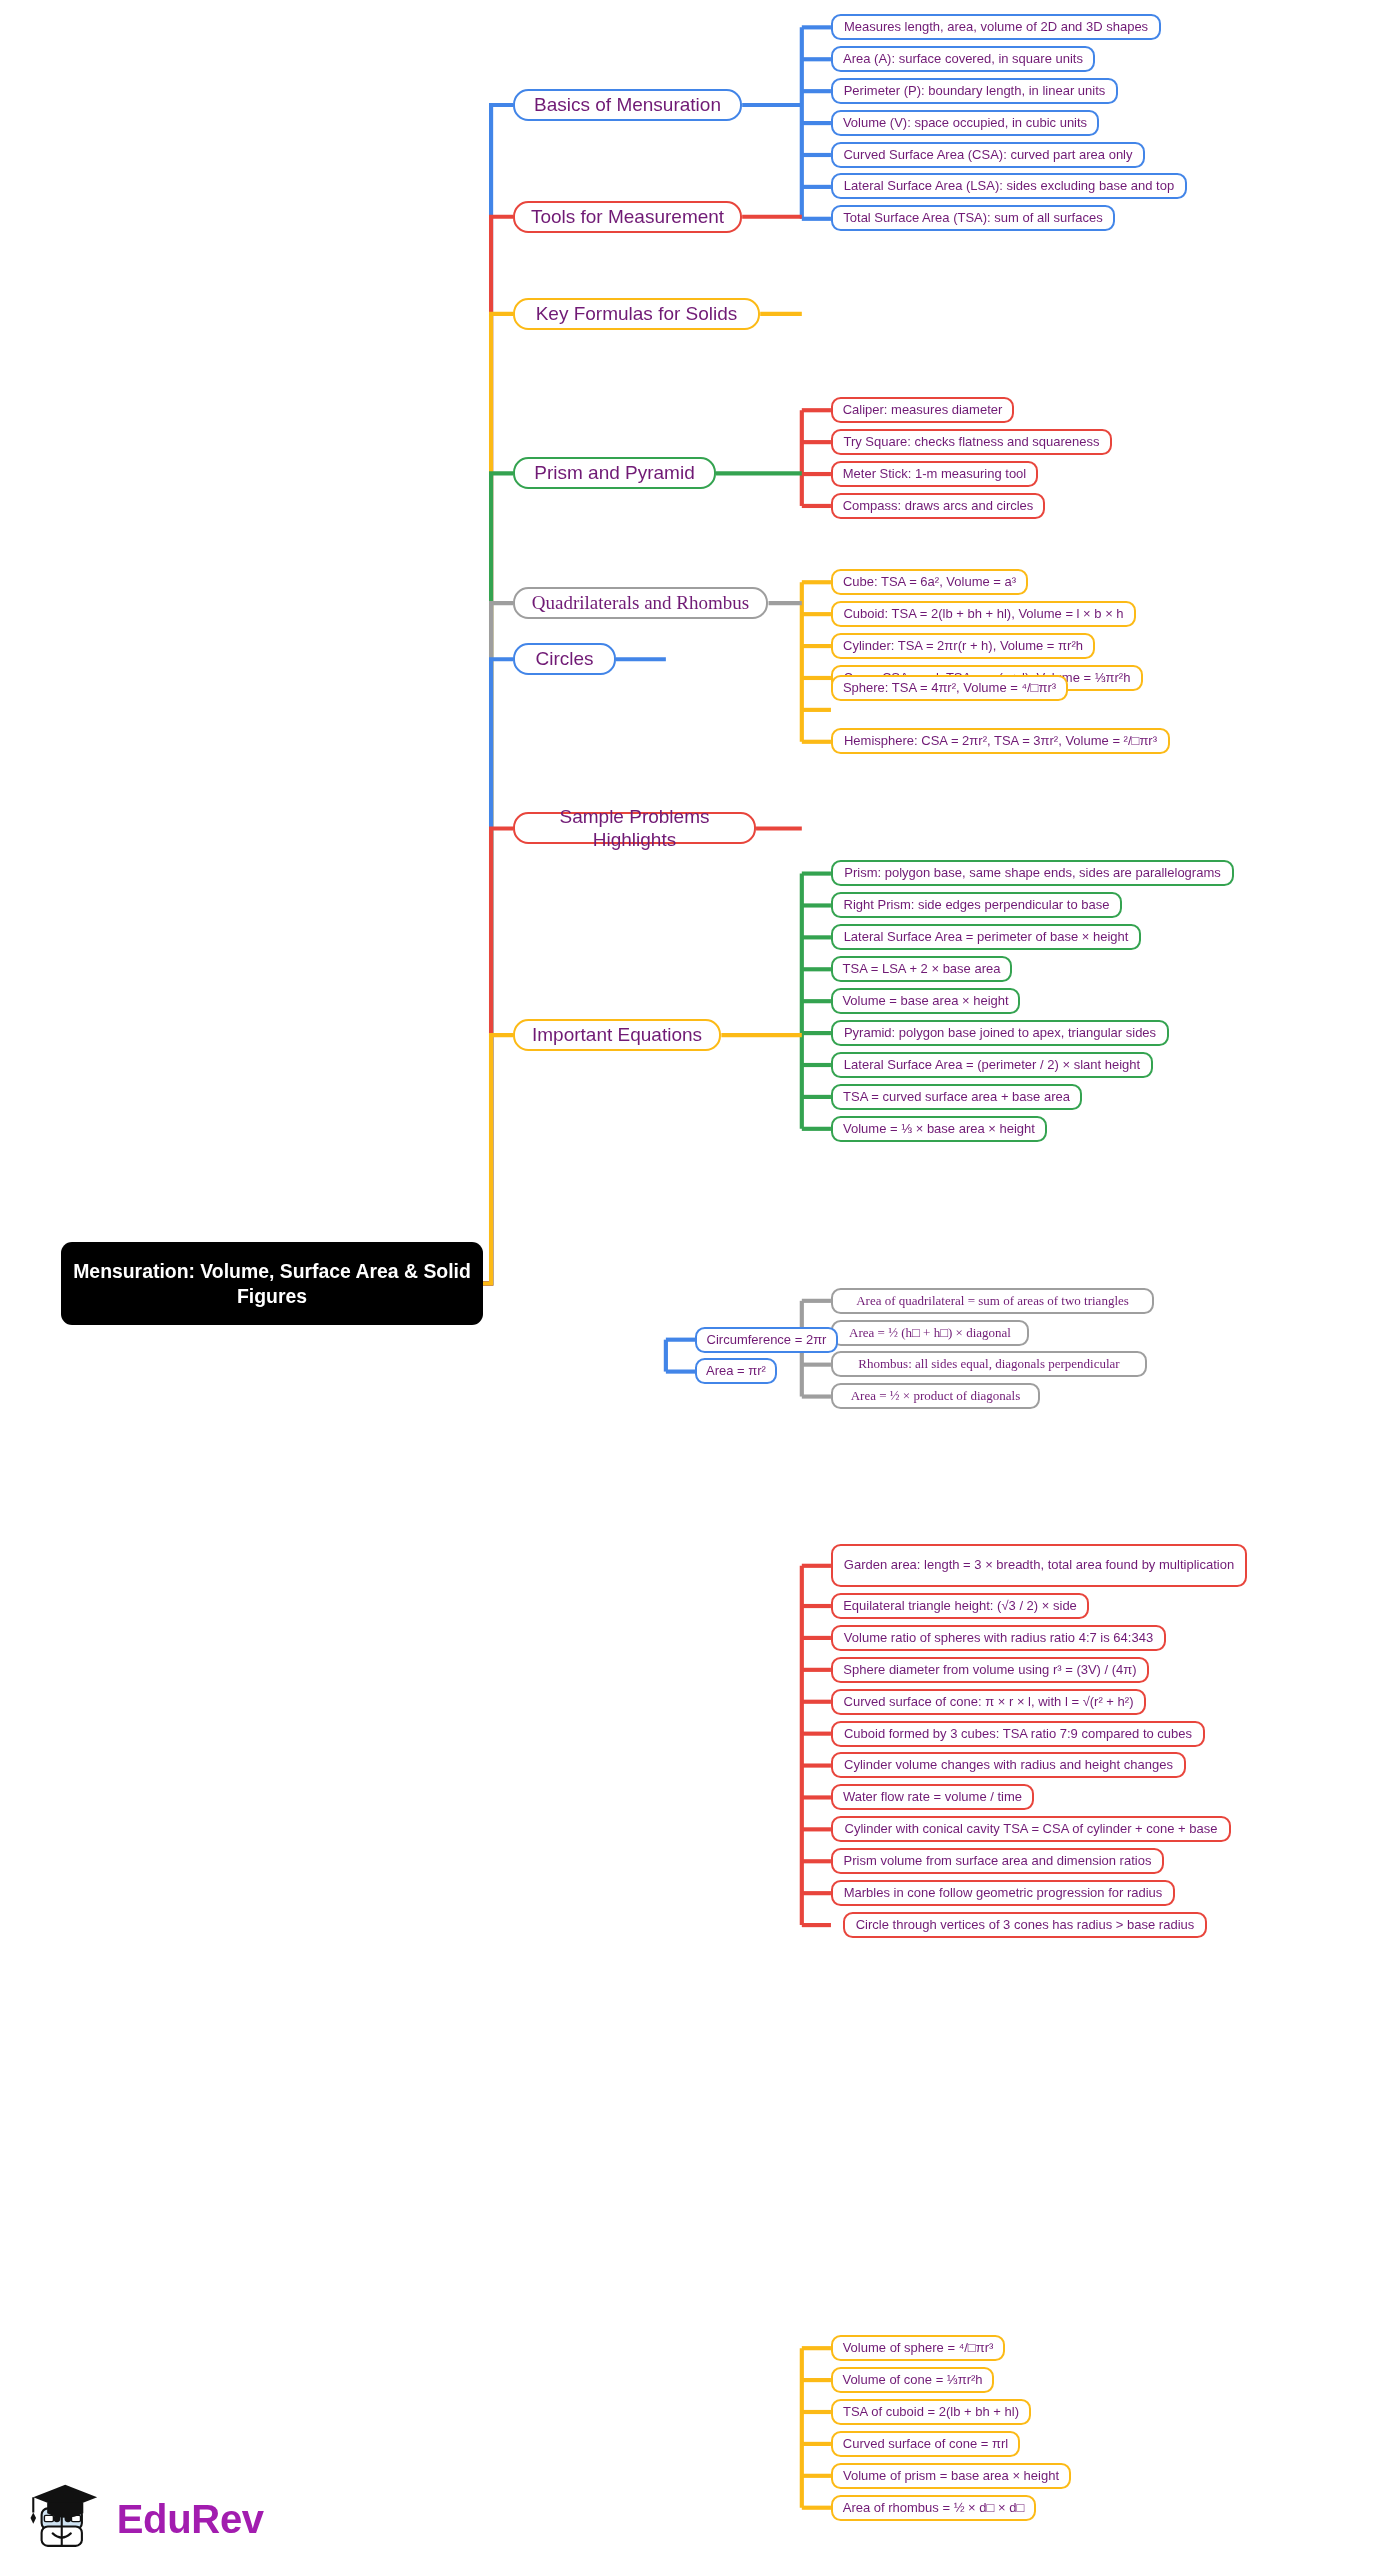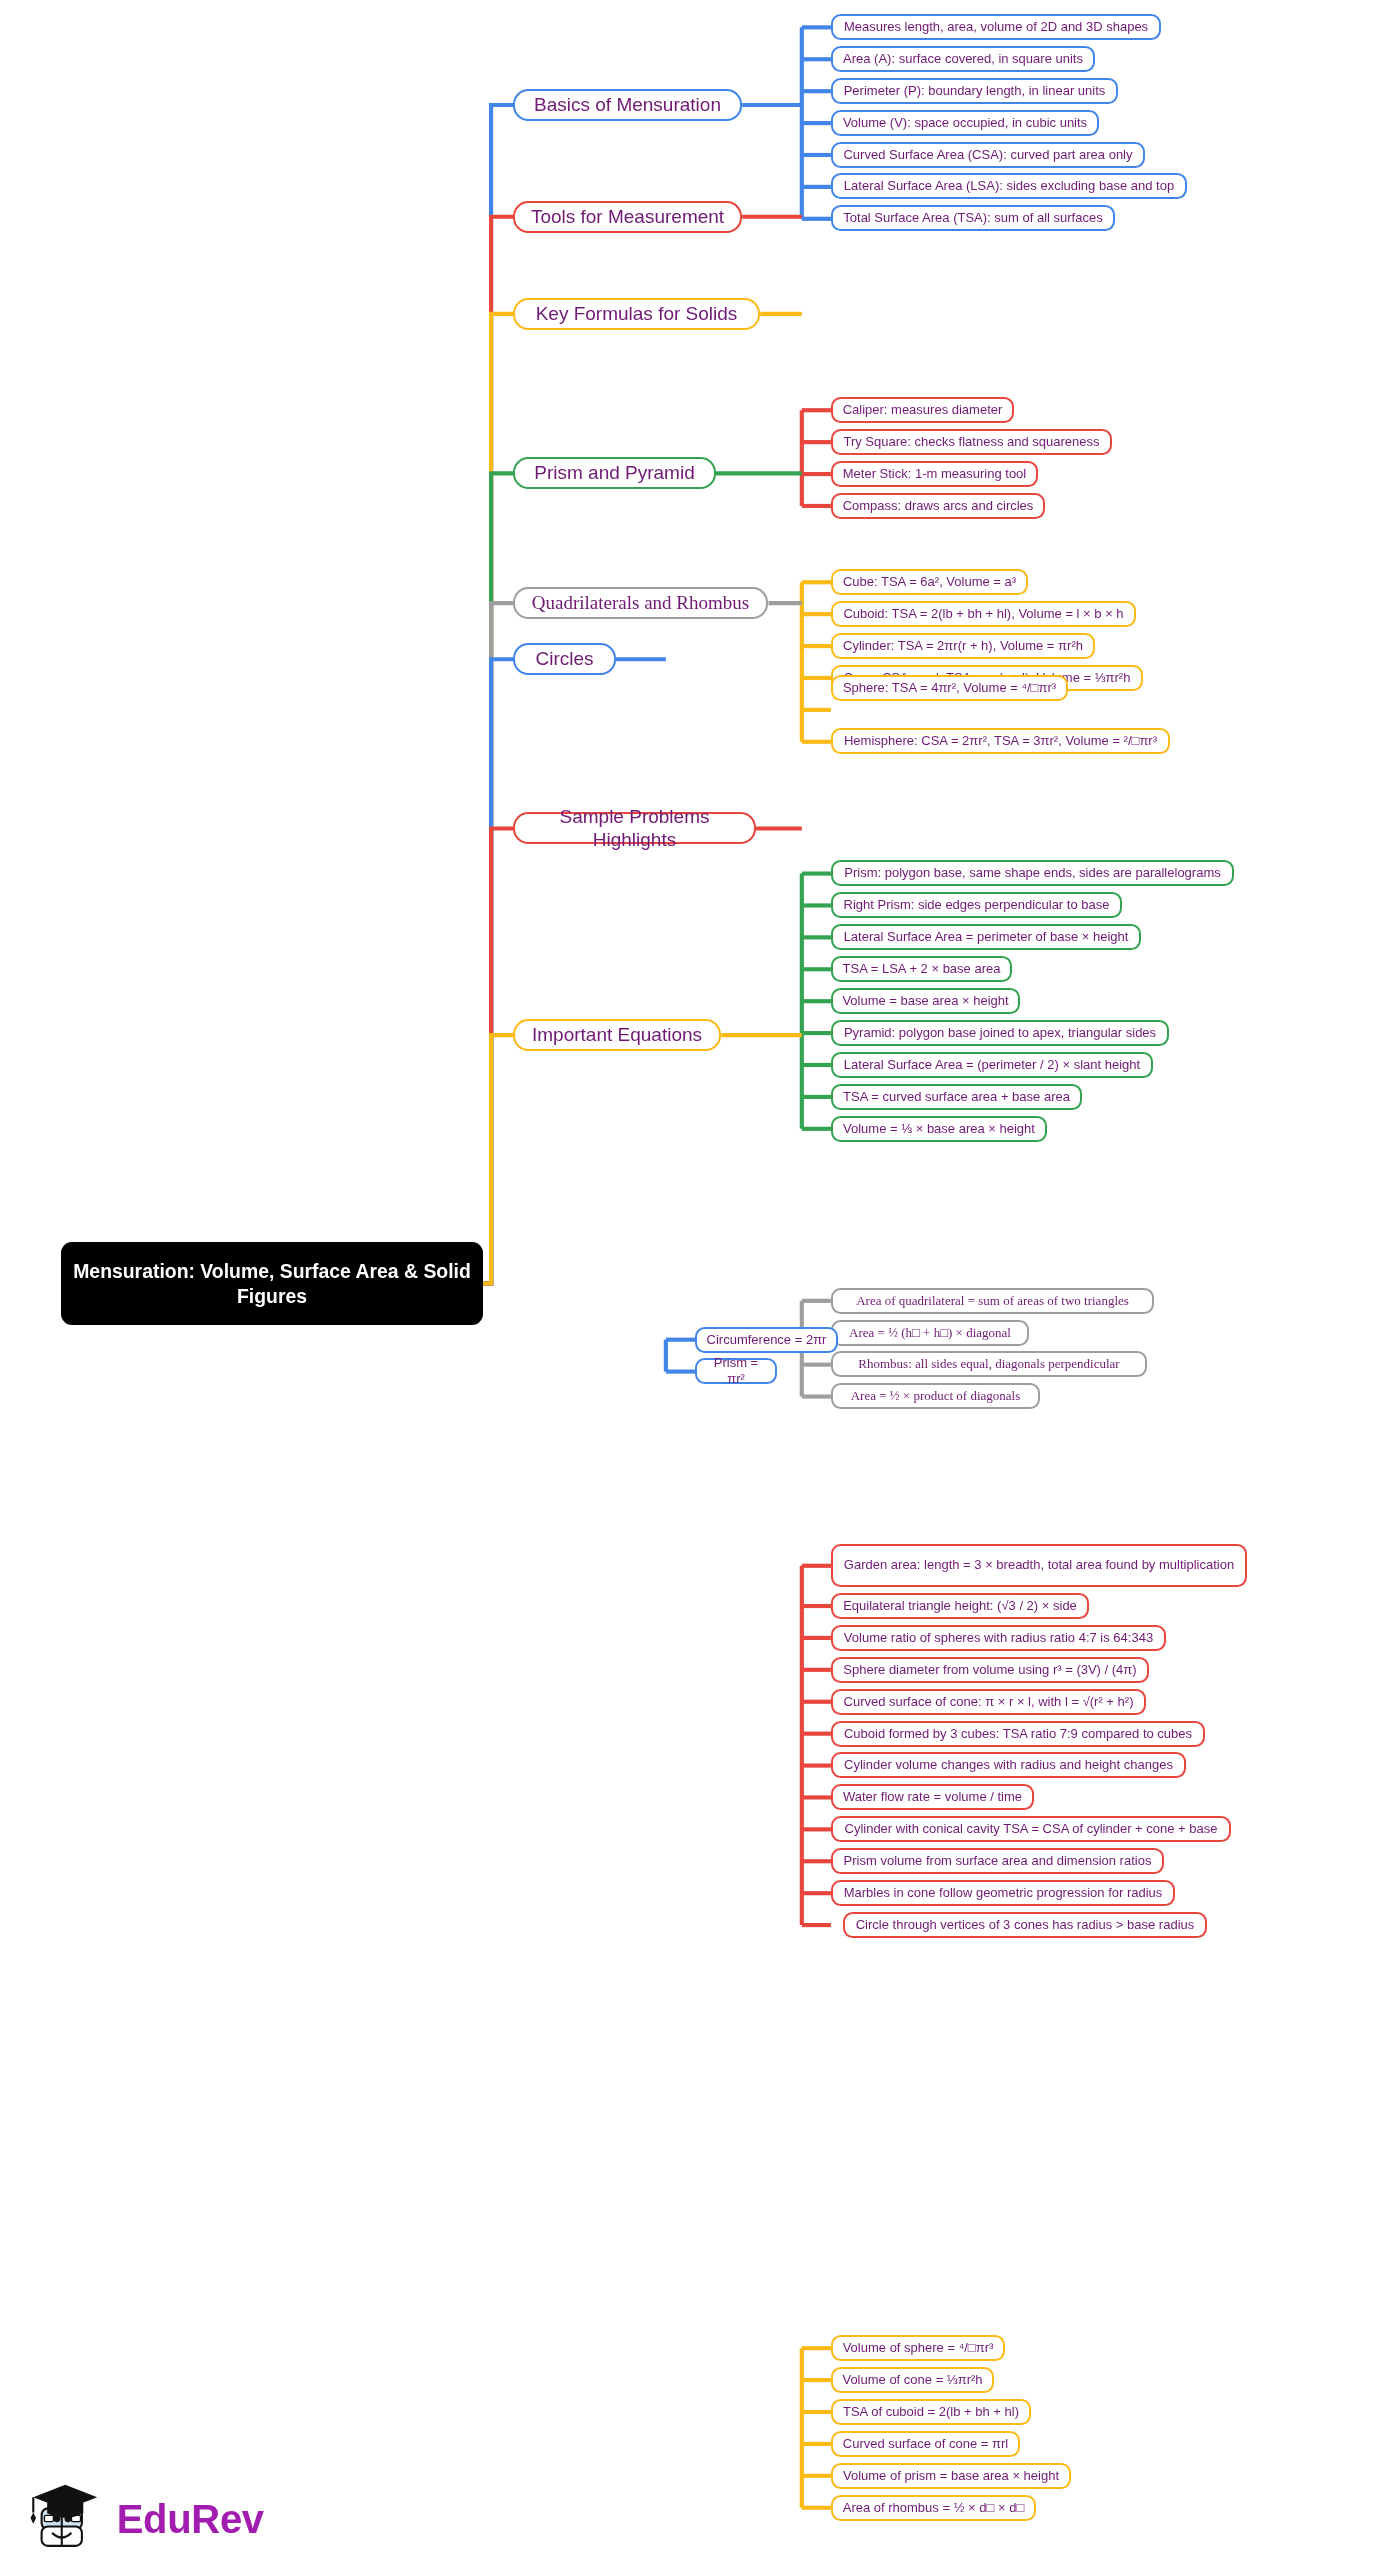--- a/index.html
+++ b/index.html
@@ -248,21 +248,21 @@
       <div class="node leaf c-gray" style="left: 831px; top: 1383px; width: 209px; height: 26px;">
         <span>Area = ½ × product of diagonals</span>
       </div>
       <div class="node topic c-blue" style="left: 513px; top: 643px; width: 103px; height: 32px;">
         <span>Circles</span>
       </div>
       <div class="node leaf c-blue" style="left: 695px; top: 1327px; width: 143px; height: 26px;">
         <span>Circumference = 2πr</span>
       </div>
       <div class="node leaf c-blue" style="left: 695px; top: 1358px; width: 82px; height: 26px;">
-        <span>Prism = πr²</span>
+        <span>Area = πr²</span>
       </div>
       <div class="node topic c-red" style="left: 513px; top: 812px; width: 243px; height: 32px; align-items: center;">
         <span>Sample Problems Highlights</span>
       </div>
       <div class="node leaf c-red two-line" style="left: 831px; top: 1544px; width: 416px; height: 43px;">
         <span>Garden area: length = 3 × breadth, total area found by multiplication</span>
       </div>
       <div class="node leaf c-red" style="left: 831px; top: 1593px; width: 258px; height: 26px;">
         <span>Equilateral triangle height: (√3 / 2) × side</span>
       </div>

